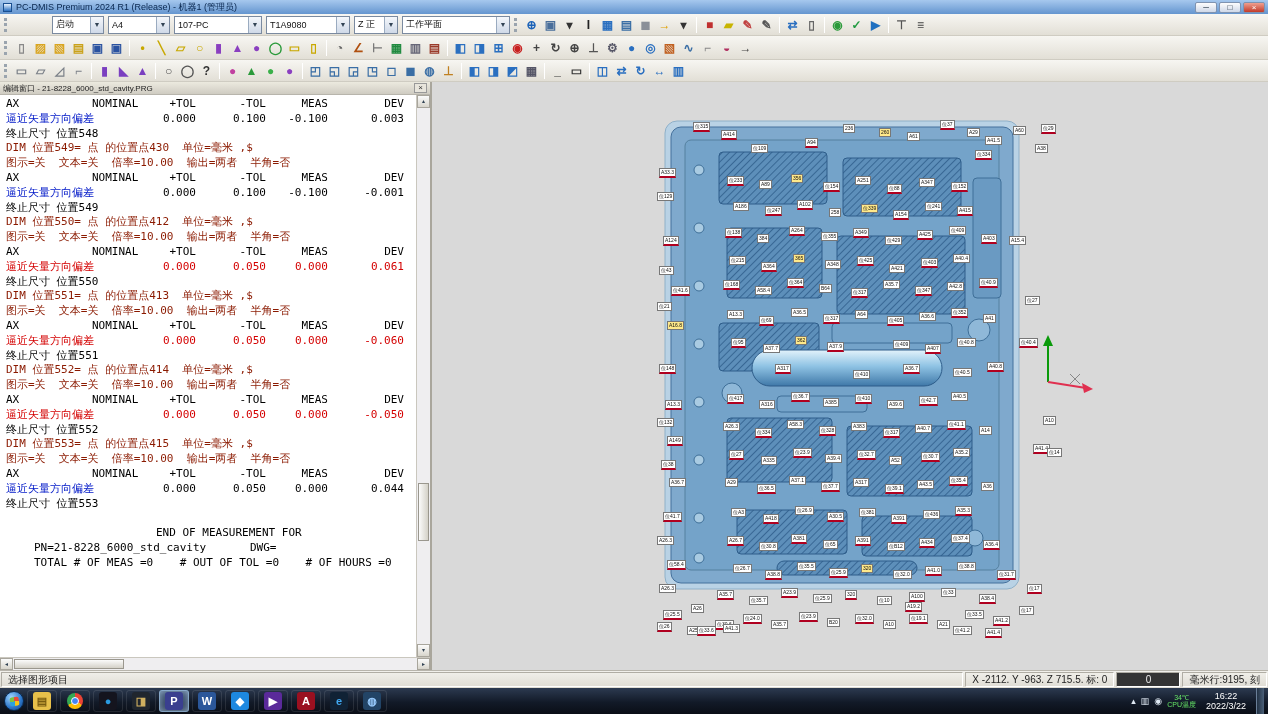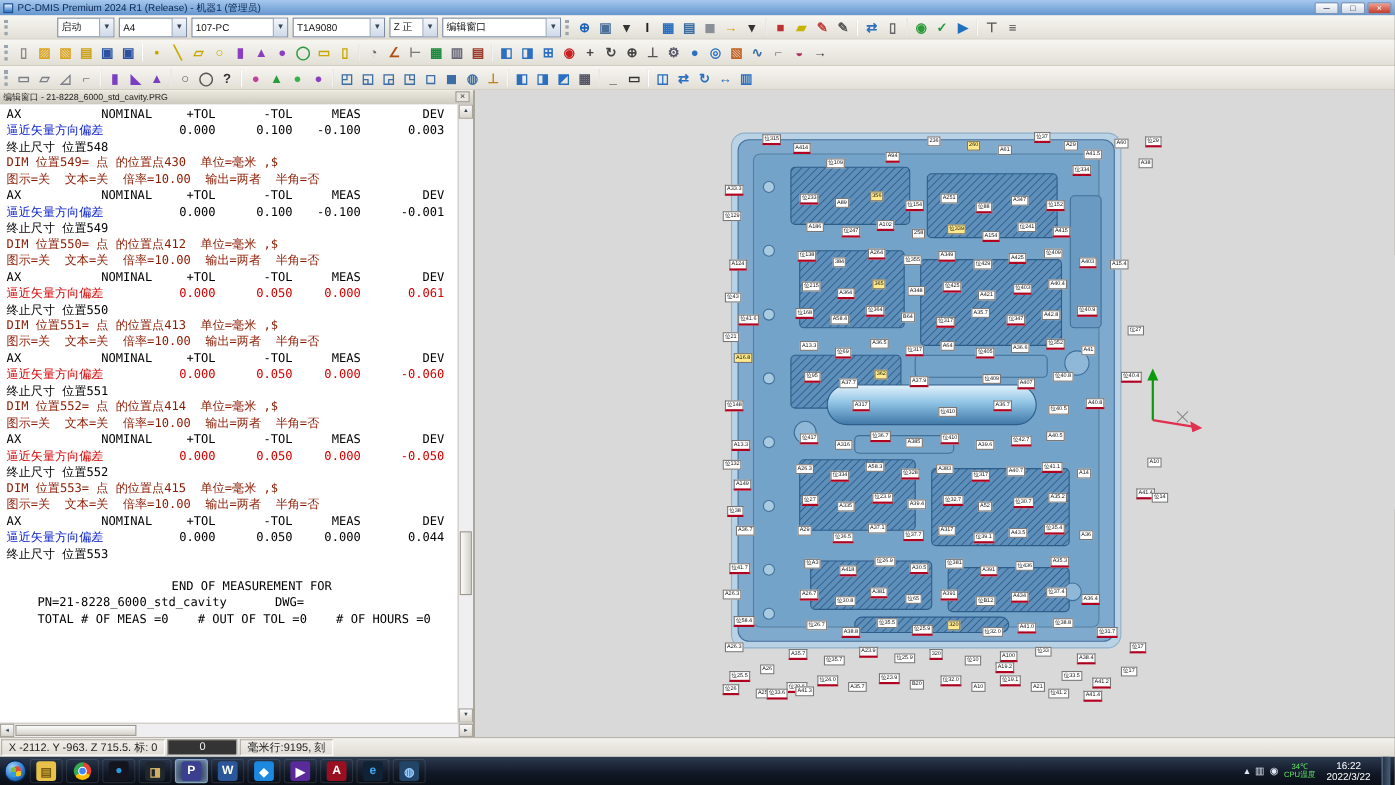--- a/index.html
+++ b/index.html
@@ -110,21 +110,21 @@
         </span>
         <span class="combo" style="width: 84px;">
           <span class="val">T1A9080</span>
           <span class="cbtn">▼</span>
         </span>
         <span class="combo" style="width: 44px;">
           <span class="val">Z 正</span>
           <span class="cbtn">▼</span>
         </span>
         <span class="combo" style="width: 108px;">
-          <span class="val">编辑窗口</span>
+          <span class="val">工作平面</span>
           <span class="cbtn">▼</span>
         </span>
       </span>
     <span id="tb1icons" style="display:flex;align-items:center">
         <span class="grip"></span>
         <span class="ticon" style="color: rgb(27, 98, 184);">⊕</span>
         <span class="ticon" style="color: rgb(74, 111, 155);">▣</span>
         <span class="ticon" style="color: rgb(51, 51, 51);">▾</span>
         <span class="ticon" style="color: rgb(34, 34, 34);">I</span>
         <span class="ticon" style="color: rgb(42, 111, 192);">▦</span>
@@ -512,20 +512,21 @@
           <line x1="18" y1="52" x2="56" y2="58" stroke="#e03050" stroke-width="2"></line>
           <polygon points="63,59 52,53 54,63" fill="#e03050"></polygon>
           <line x1="40" y1="44" x2="50" y2="54" stroke="#888" stroke-width="1"></line>
           <line x1="50" y1="44" x2="40" y2="54" stroke="#888" stroke-width="1"></line>
         </svg>
       </div>
     </div>
   </div>
 
   <div class="statusbar">
+    <div class="scell left">选择图形项目</div>
     <div class="scell">X -2112. Y -963. Z 715.5. 标: 0</div>
     <div class="scell dark">0</div>
     <div class="scell">毫米行:9195, 刻</div>
   </div>
 
   <div class="taskbar">
     <div class="orb">
         <div class="orbflag"></div>
       </div>
     <span id="taskapps" style="display:flex;gap:3px">

